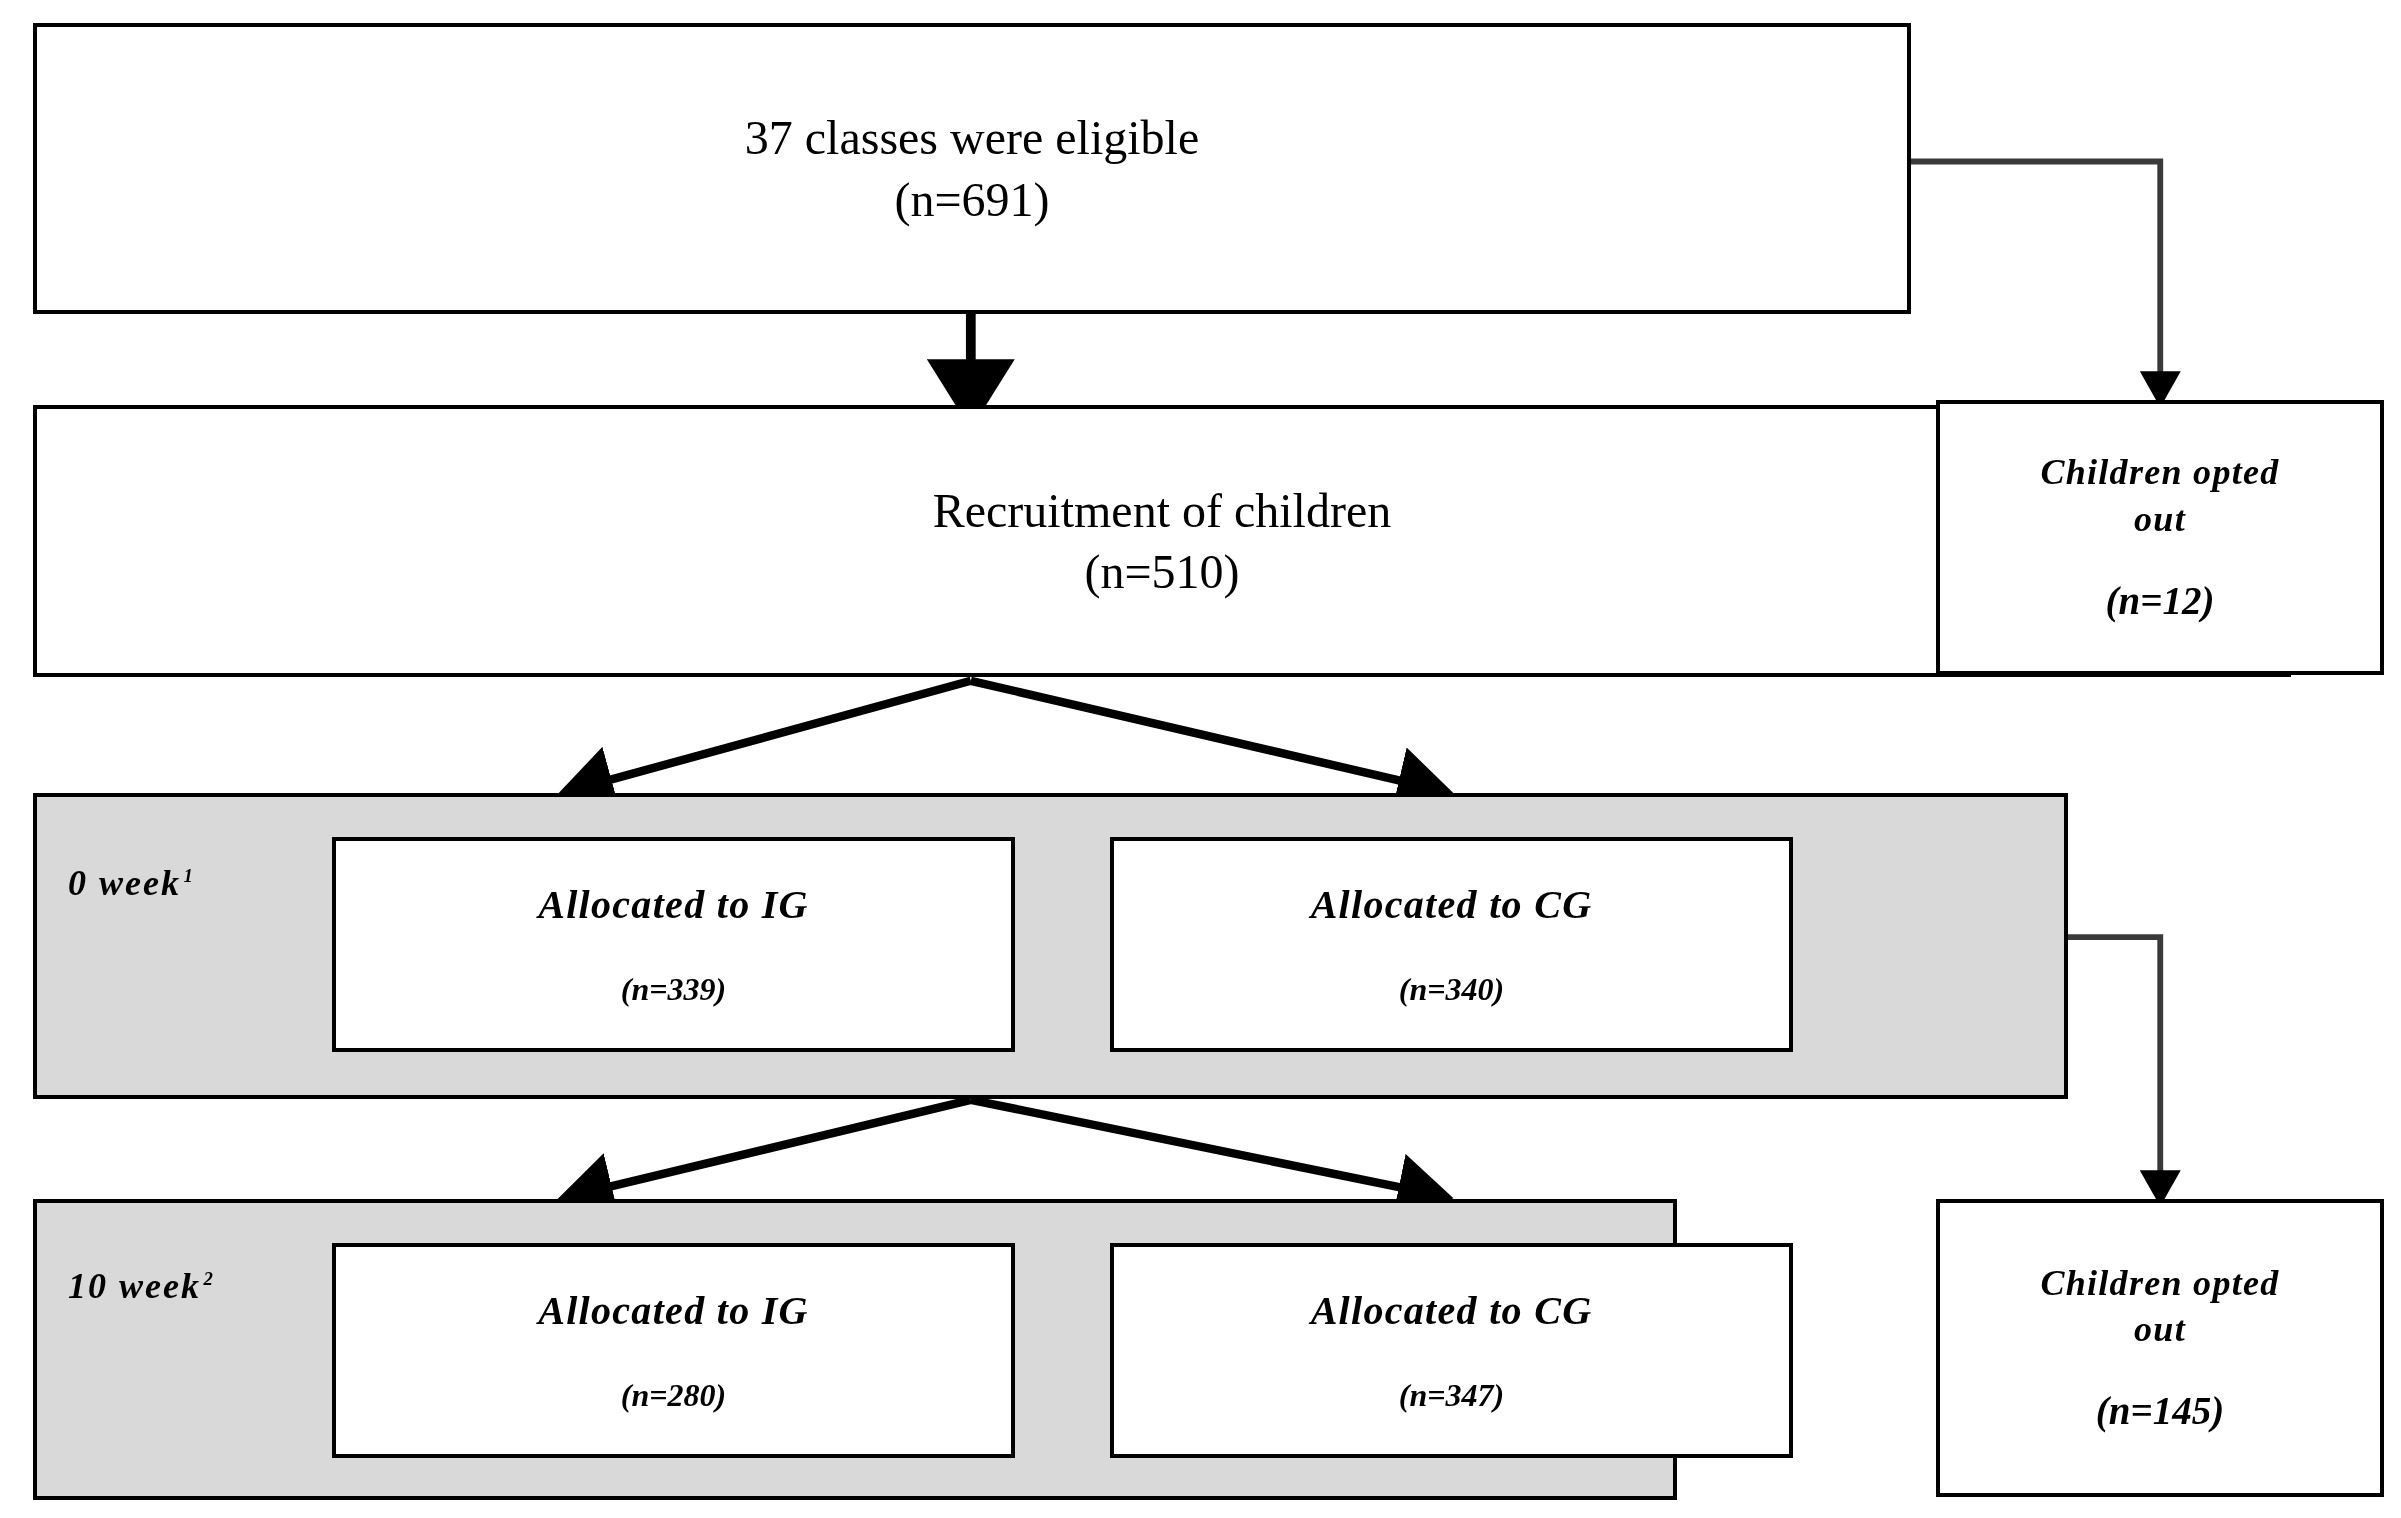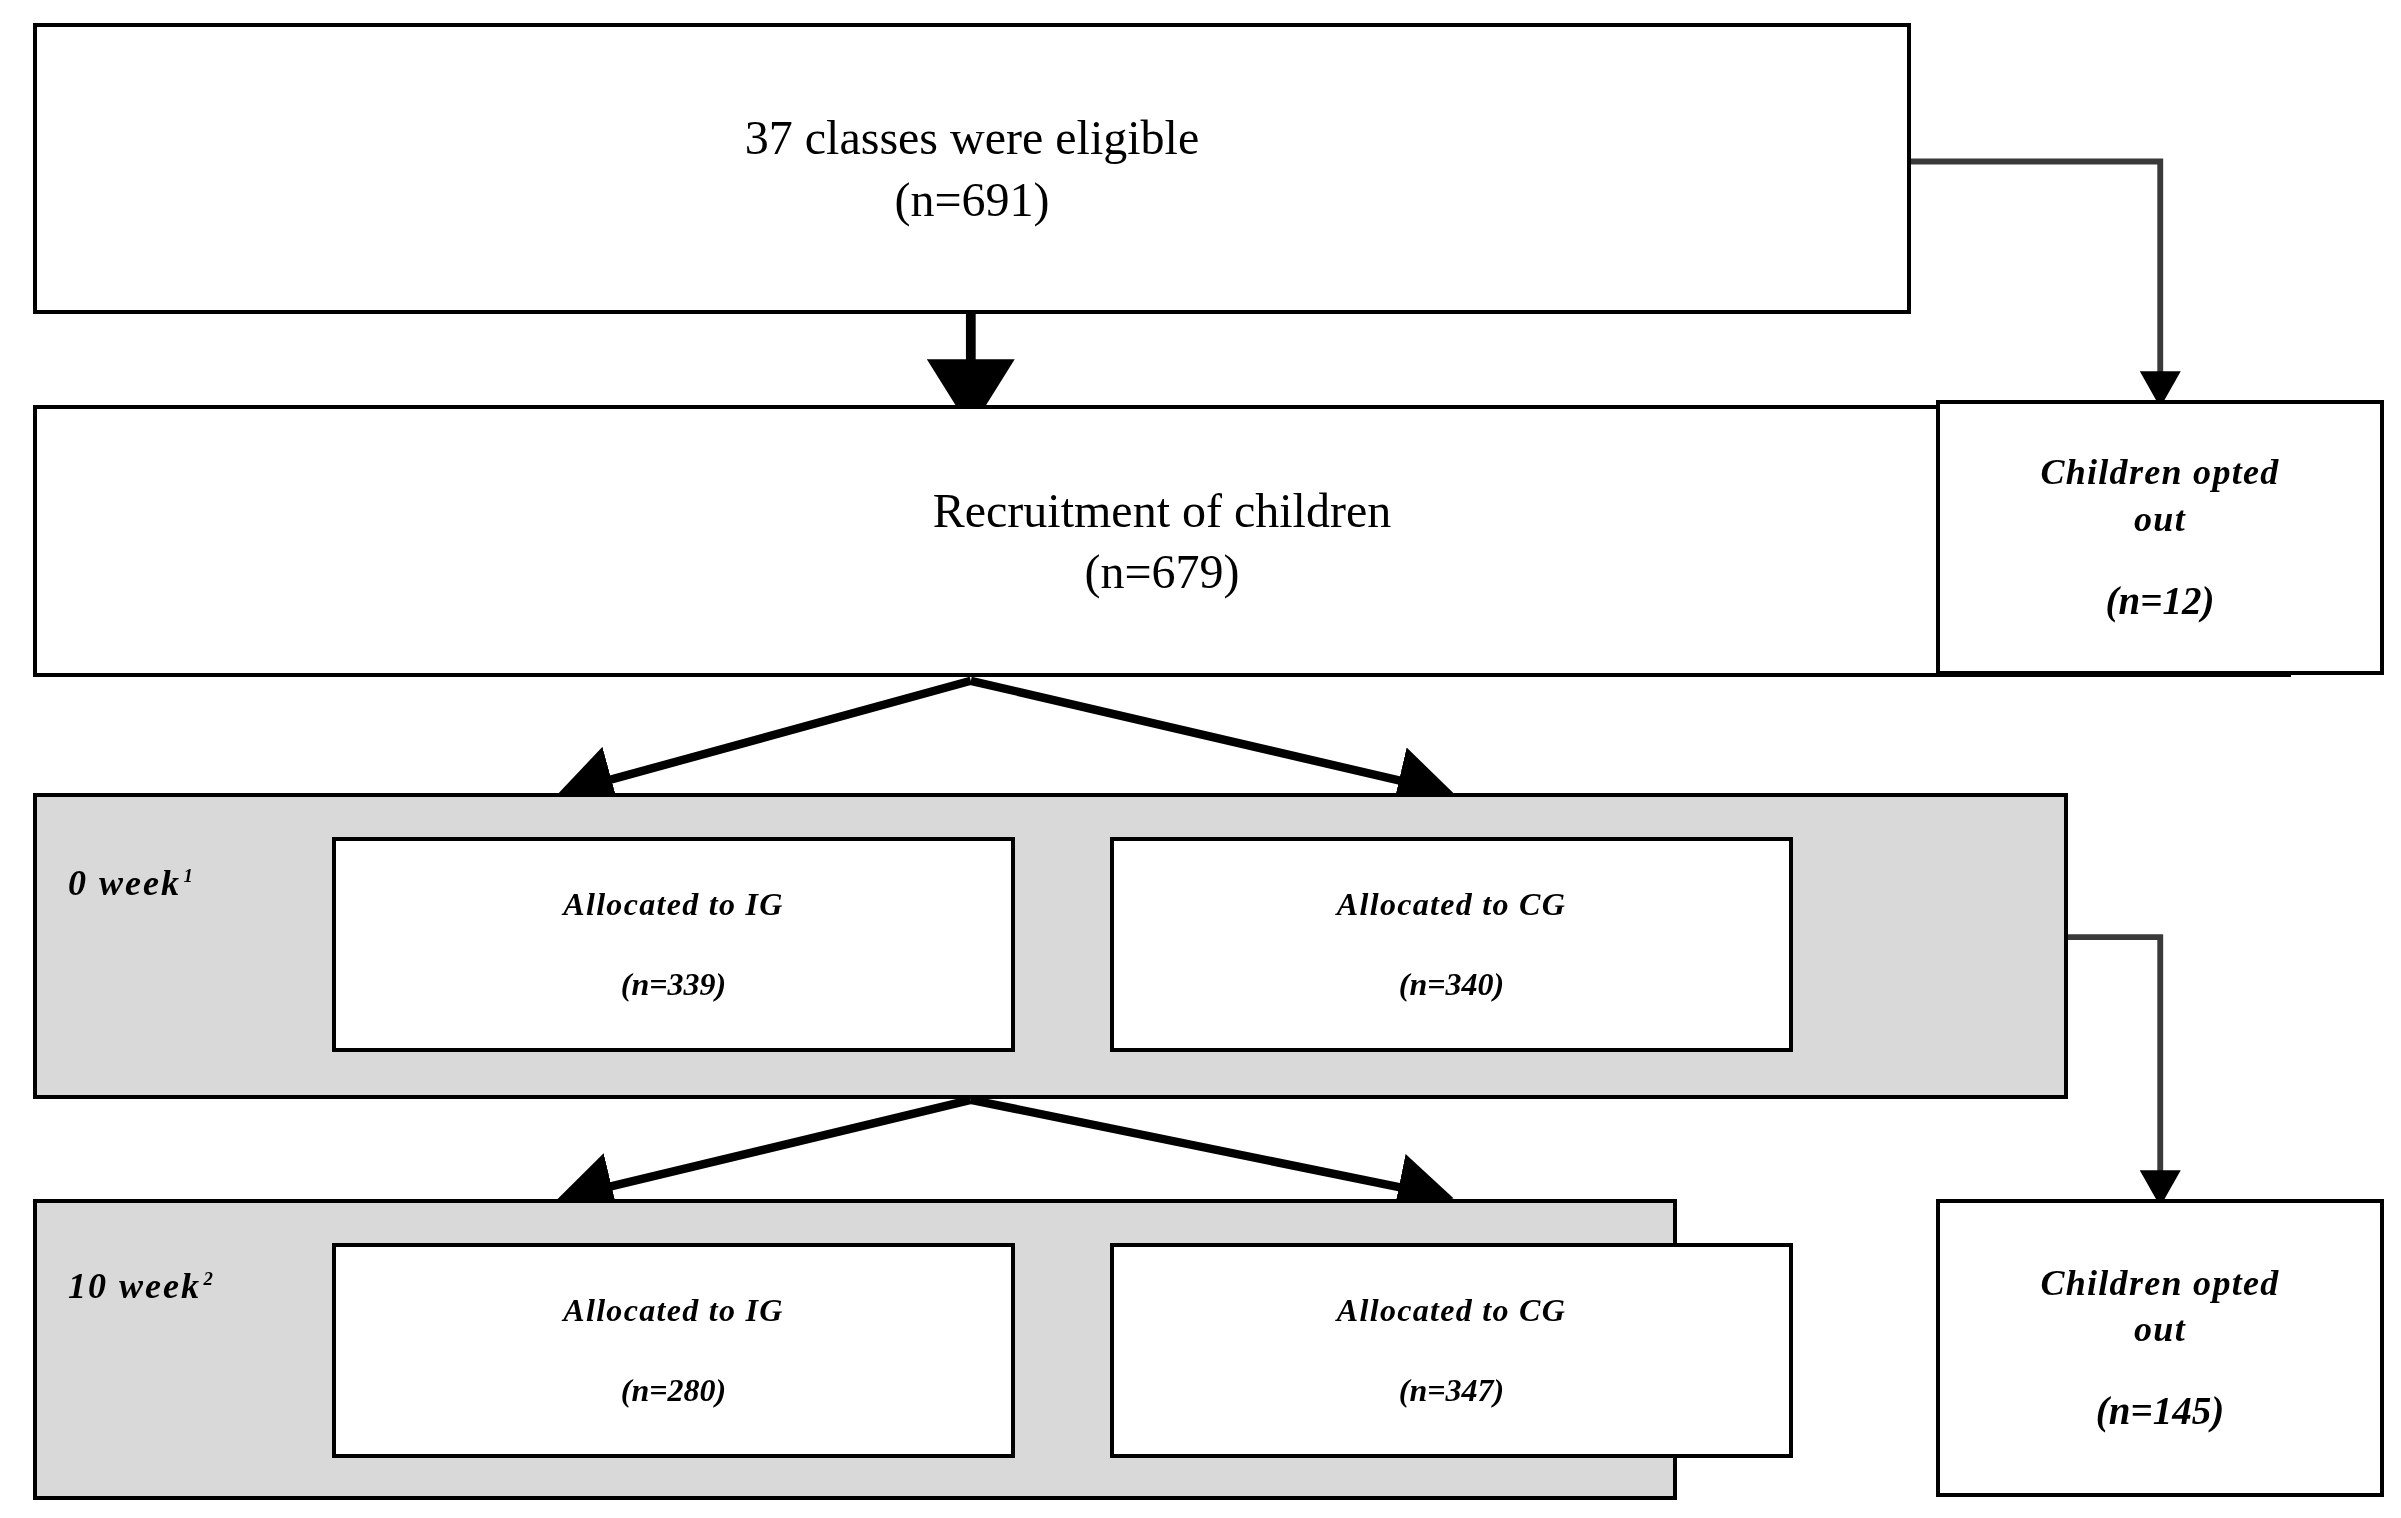--- a/index.html
+++ b/index.html
@@ -49,21 +49,21 @@
     font-weight: 400;
     color: #000000;
     line-height: 1.28;
     text-align: center;
     white-space: nowrap;
   }
   .ital-line {
     font-family: "Liberation Serif", "DejaVu Serif", serif;
     font-style: italic;
     font-weight: 700;
-    font-size: 32px;
+    font-size: 40px;
     color: #000000;
     line-height: 1.3;
     text-align: center;
     letter-spacing: 1.3px;
     white-space: nowrap;
   }
   .ital-line.n {
     letter-spacing: 0px;
     font-size: 32px;
   }
@@ -142,21 +142,21 @@
     <line x1="1492" y1="1690" x2="2188" y2="1832" stroke="#000000" stroke-width="13" marker-end="url(#vHead)"></line>
   </svg>
 
   <div class="box" style="left:33px; top:23px; width:1878px; height:291px;">
     <div class="roman-line">37 classes were eligible</div>
     <div class="roman-line">(n=691)</div>
   </div>
 
   <div class="box" style="left:33px; top:405px; width:2258px; height:272px;">
     <div class="roman-line">Recruitment of children</div>
-    <div class="roman-line">(n=679)</div>
+    <div class="roman-line">(n=510)</div>
   </div>
 
   <div class="box" style="left:1936px; top:400px; width:448px; height:275px;">
     <div class="opt-line">Children  opted</div>
     <div class="opt-line">out</div>
     <div class="gap-md"></div>
     <div class="opt-line n">(n=12)</div>
   </div>
 
   <div class="box gray" style="left:33px; top:793px; width:2035px; height:306px; display:block;">

